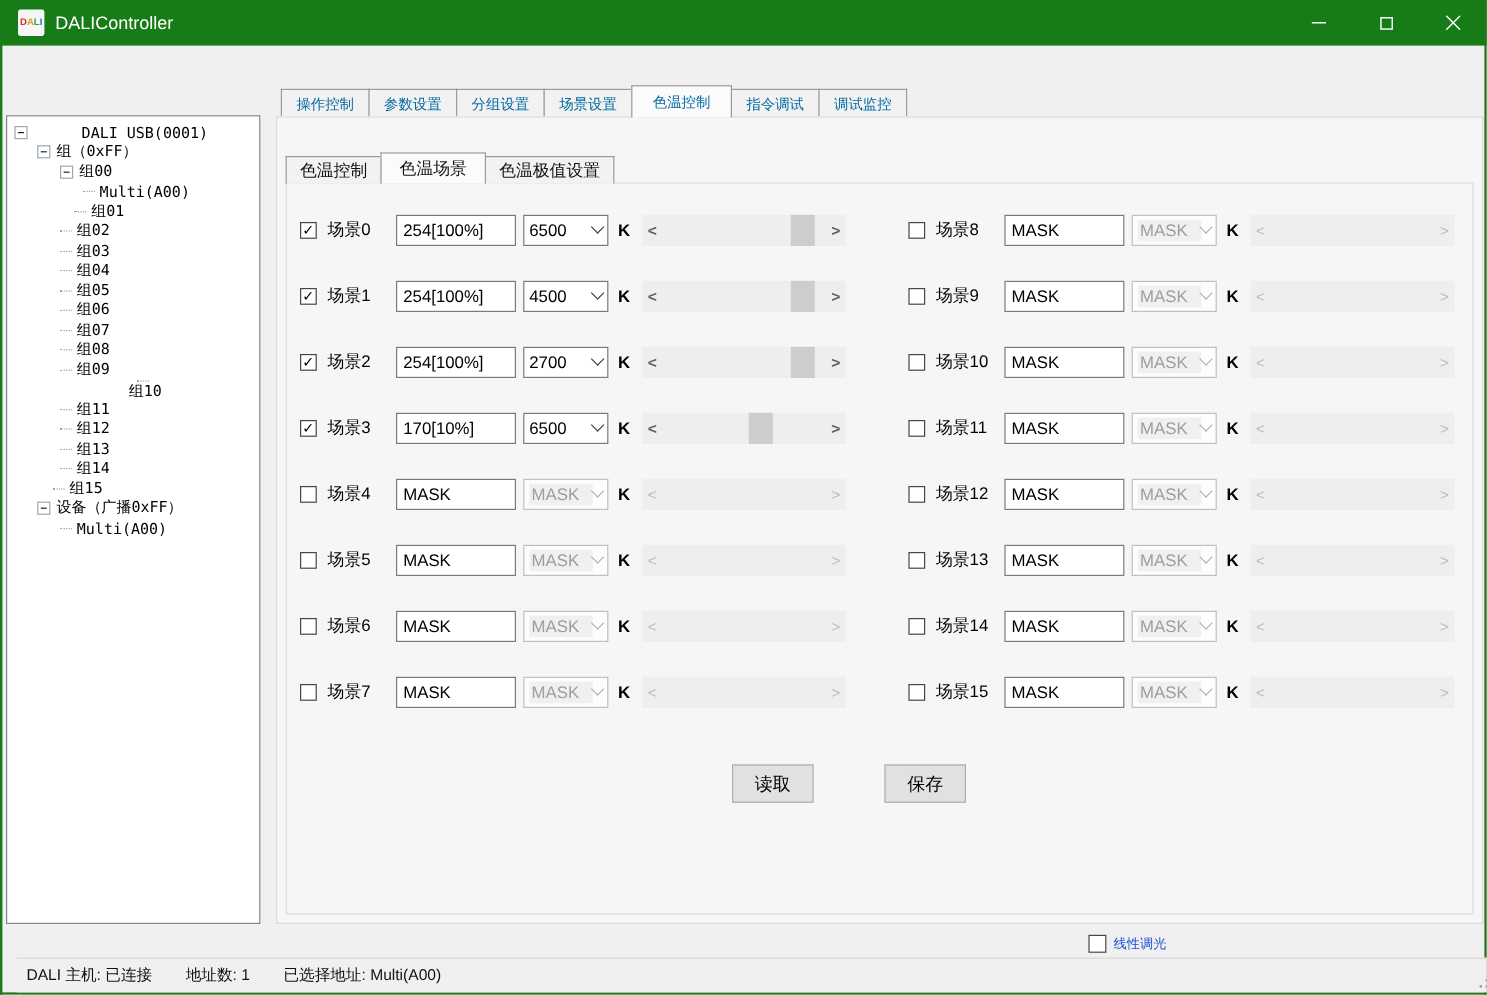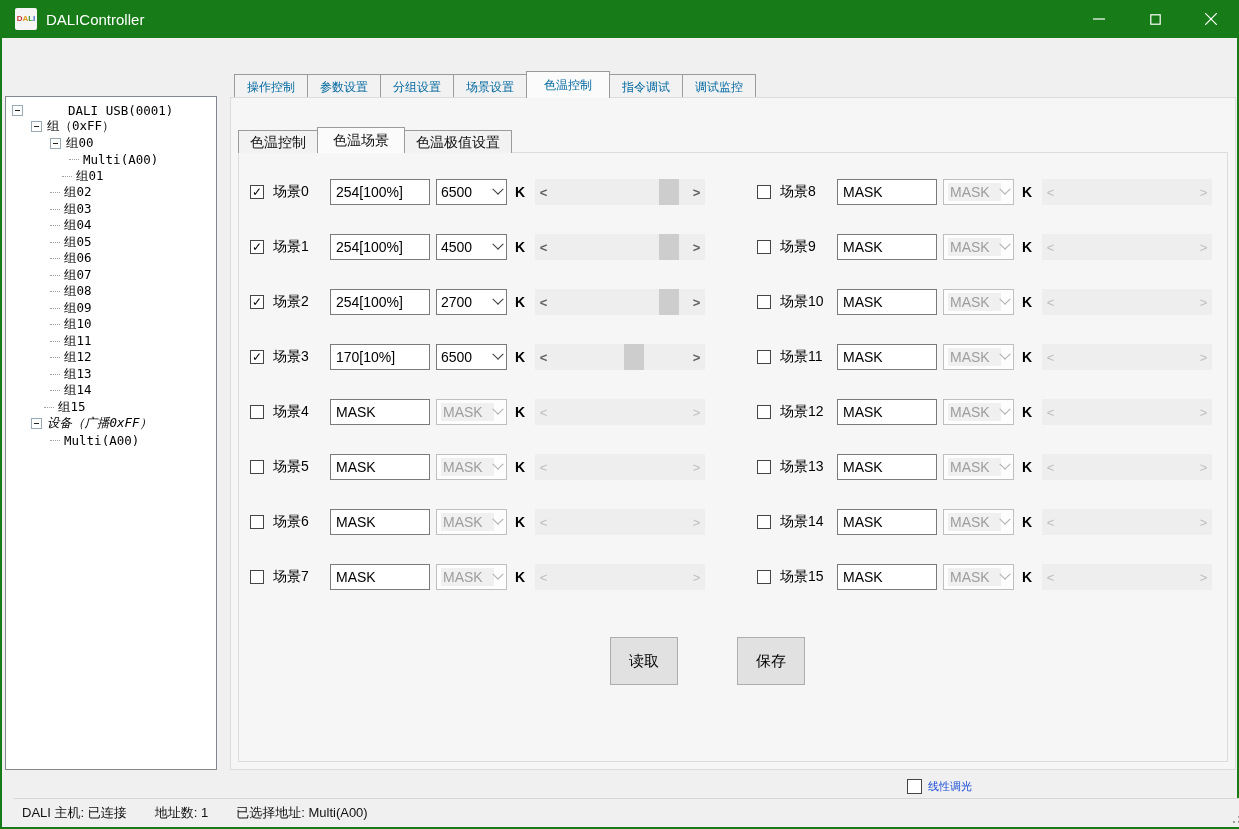--- a/index.html
+++ b/index.html
@@ -75,21 +75,21 @@
               justify-content:center; font-size:13px; font-weight:bold; color:#606060; }
   .sb-arrow.left { left:0; } .sb-arrow.right { right:0; }
   .sb-thumb { position:absolute; top:0; width:20px; height:26px; background:#cdcdcd; }
   
   .scene-row.disabled .combo { border-color:#bfbfbf; background:#fdfdfd; }
   .scene-row.disabled .combo-text { color:#9d9d9d; background:#f0f0f0; padding:1px 2px; }
   .scene-row.disabled .chev { border-color:#b0b0b0; }
   .scene-row.disabled .sb-arrow { color:#bcbcbc; font-weight:normal; }
 
   
-  .push-btn { position:absolute; width:68px; height:48px; background:#e1e1e1; border:1px solid #adadad;
+  .push-btn { position:absolute; width:68px; height:32px; background:#e1e1e1; border:1px solid #adadad;
               font-size:15px; color:#000; display:flex; align-items:center; justify-content:center;
               font-family:Liberation Sans, sans-serif; }
   #read-btn { left:608px; top:637px; }
   #save-btn { left:735px; top:637px; }
 
   
   .linear-dim { position:absolute; left:905px; top:779px; display:flex; align-items:center; }
   .linear-dim .cb { width:15px; height:15px; }
   .linear-dim-label { font-size:11px; color:#1d4ed8; margin-left:6px; }
 
@@ -181,21 +181,21 @@
         <span>组07</span>
       </div>
       <div class="tree-row" style="padding-left: 44px;">
         <span class="tree-leaf-dash"></span>
         <span>组08</span>
       </div>
       <div class="tree-row" style="padding-left: 44px;">
         <span class="tree-leaf-dash"></span>
         <span>组09</span>
       </div>
-      <div class="tree-row" style="padding-left: 44px;">
+      <div class="tree-row" style="padding-left: 20px; flex-direction: column;">
         <span class="tree-leaf-dash"></span>
         <span>组10</span>
       </div>
       <div class="tree-row" style="padding-left: 44px;">
         <span class="tree-leaf-dash"></span>
         <span>组11</span>
       </div>
       <div class="tree-row" style="padding-left: 44px;">
         <span class="tree-leaf-dash"></span>
         <span>组12</span>
@@ -205,21 +205,21 @@
         <span>组13</span>
       </div>
       <div class="tree-row" style="padding-left: 44px;">
         <span class="tree-leaf-dash"></span>
         <span>组14</span>
       </div>
       <div class="tree-row" style="padding-left: 38px;">
         <span class="tree-leaf-dash"></span>
         <span>组15</span>
       </div>
-      <div class="tree-row" style="padding-left: 25px; font-style: italic;">
+      <div class="tree-row" style="padding-left: 25px;">
         <span class="expander"></span>
         <span>设备（广播0xFF）</span>
       </div>
       <div class="tree-row" style="padding-left: 44px;">
         <span class="tree-leaf-dash"></span>
         <span>Multi(A00)</span>
       </div>
     </div>
 
   <div class="tabstrip">

